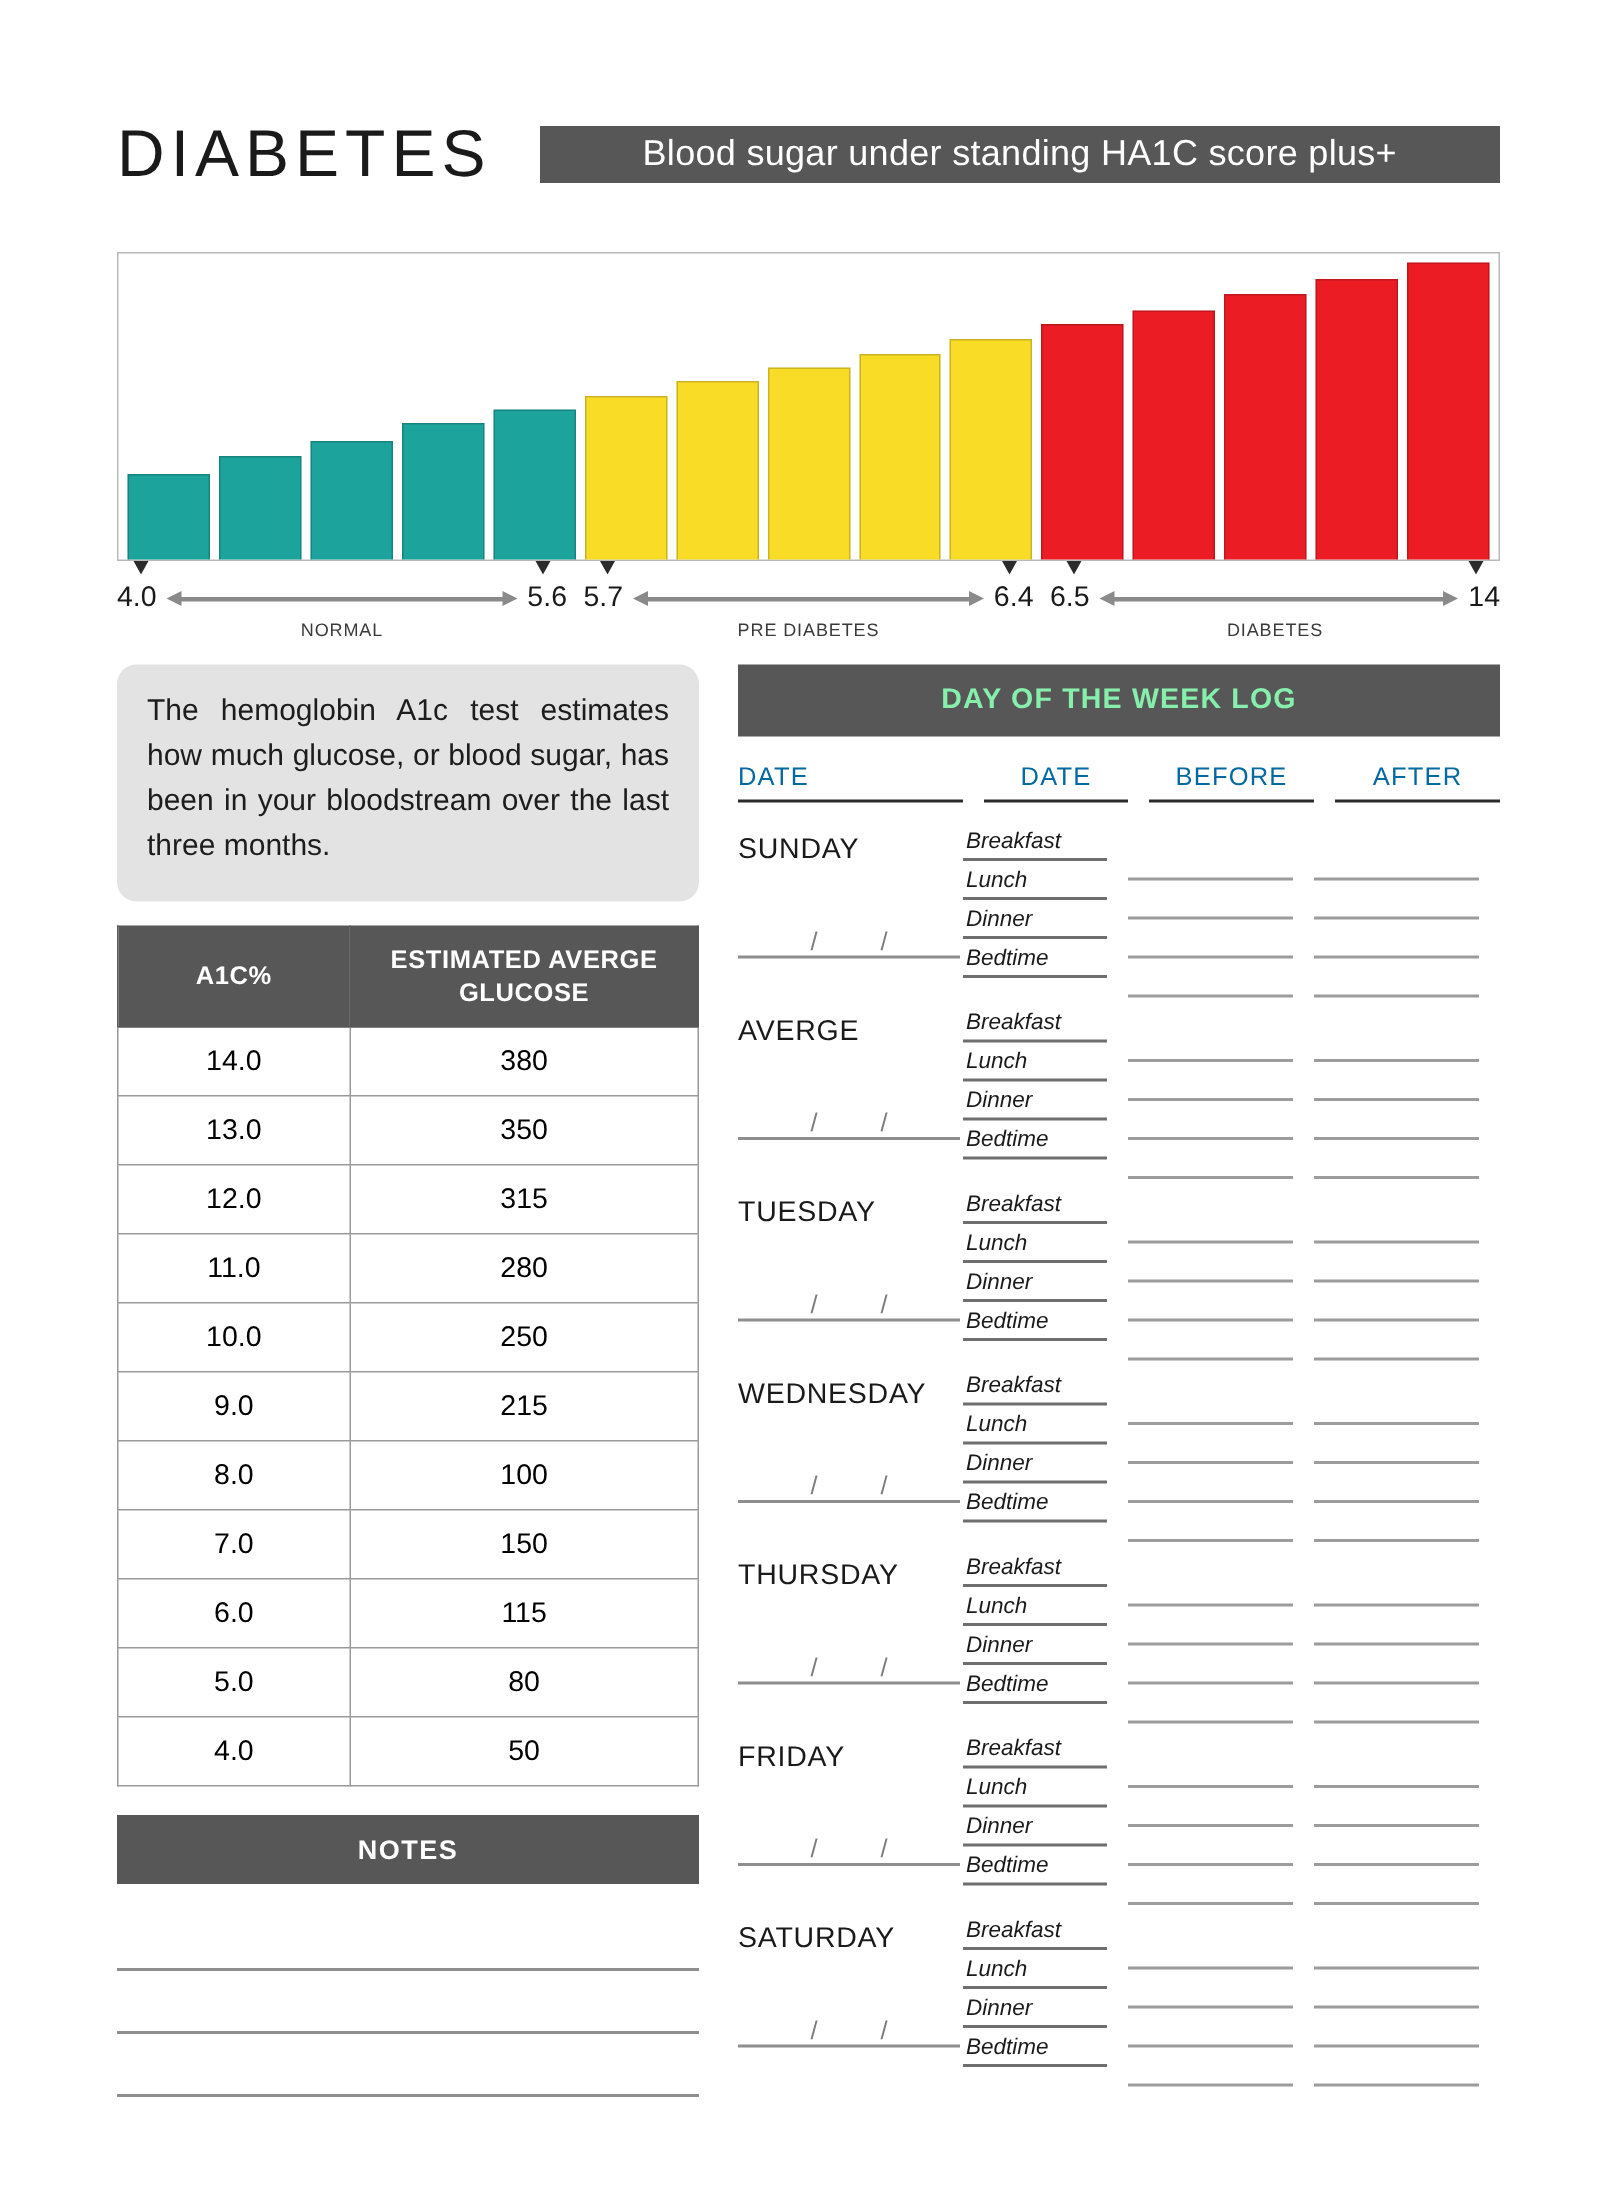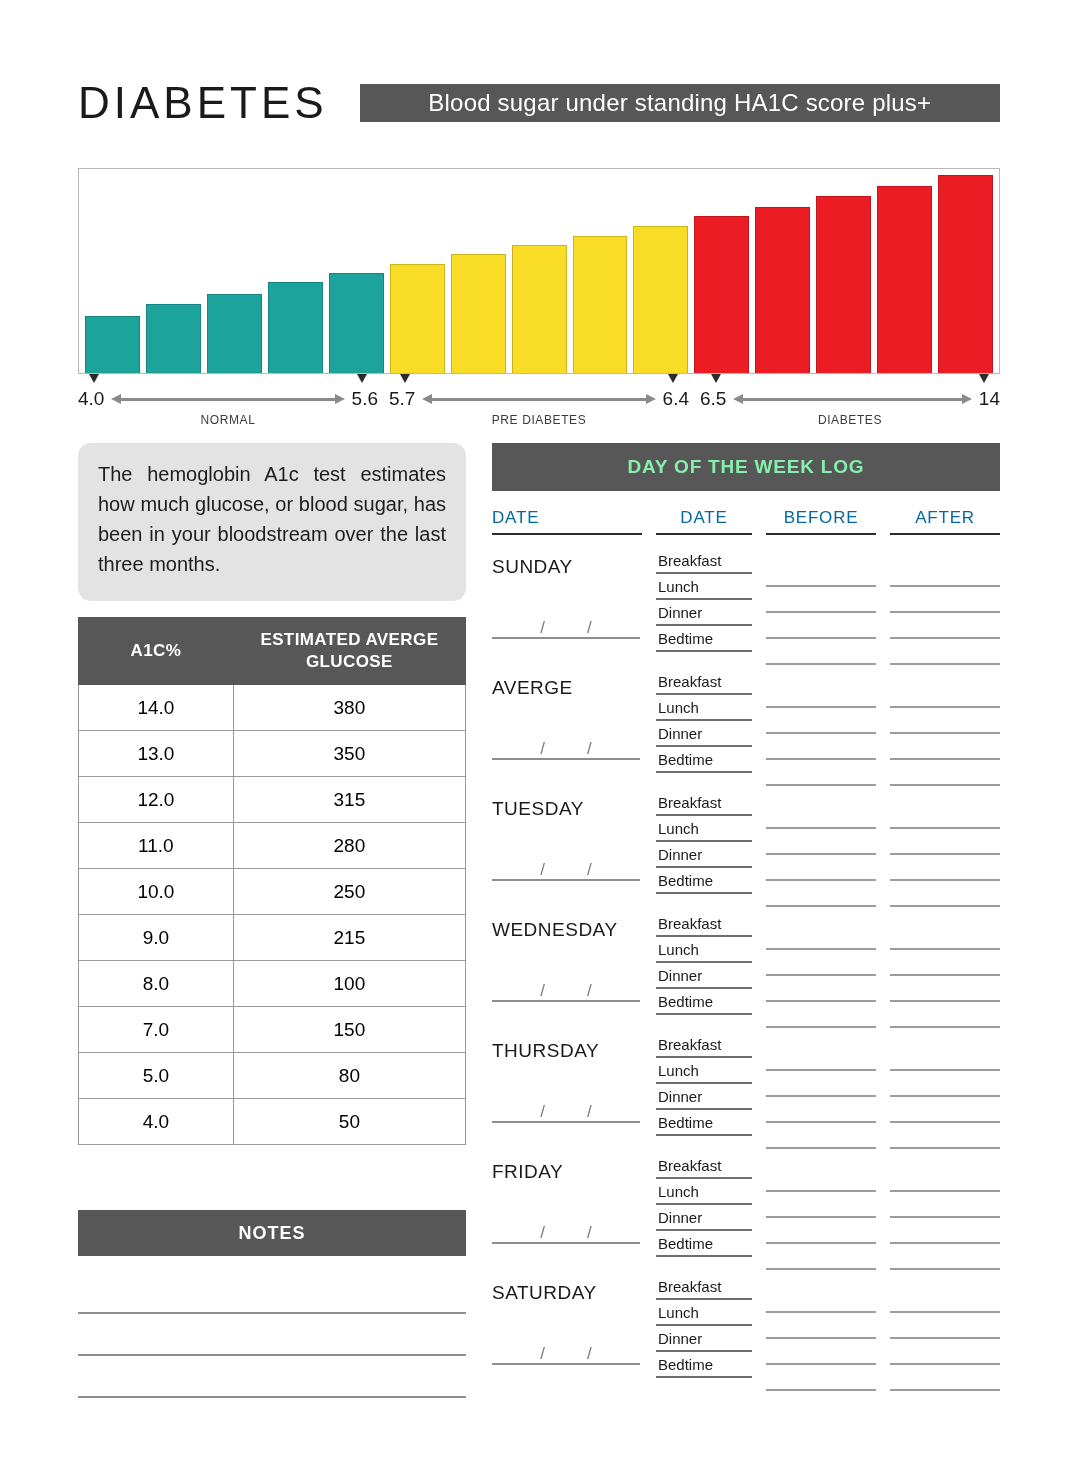--- a/index.html
+++ b/index.html
@@ -265,21 +265,21 @@
     gap: 42px;
     padding-bottom: 1px;
   }
   .slash {
     font-size: 17px;
     color: #7d7d7d;
     line-height: 1;
   }
   .meal-col {
     width: 96px;
-    margin-left: 14px;
+    font-style: italic;
   }
   .meal-cell {
     height: 26px;
     border-bottom: 2px solid #6e6e6e;
     font-size: 15px;
     color: #1a1a1a;
     display: flex;
     align-items: center;
     padding-left: 2px;
   }
@@ -397,20 +397,24 @@
       </tr>
       <tr>
         <td class="col-a1c">8.0</td>
         <td class="">100</td>
       </tr>
       <tr>
         <td class="col-a1c">7.0</td>
         <td class="">150</td>
       </tr>
       <tr>
+        <td class="col-a1c">6.0</td>
+        <td class="">115</td>
+      </tr>
+      <tr>
         <td class="col-a1c">5.0</td>
         <td class="">80</td>
       </tr>
       <tr>
         <td class="col-a1c">4.0</td>
         <td class="">50</td>
       </tr>
     </tbody>
 </table>
 

